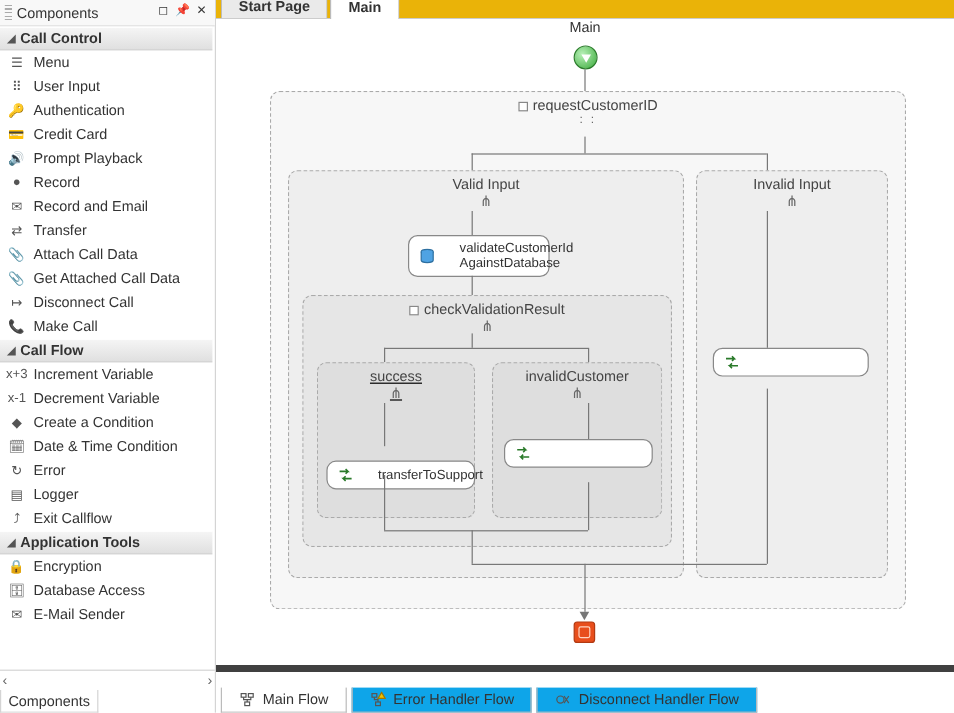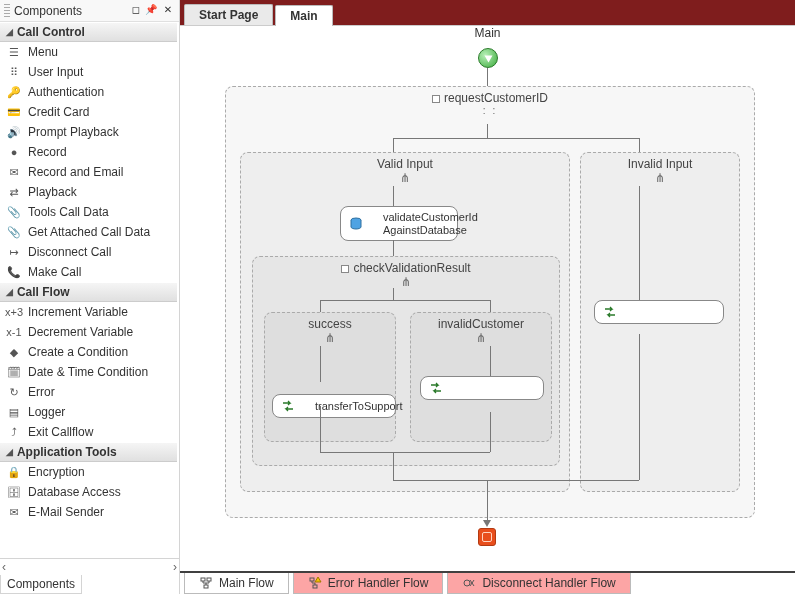--- a/index.html
+++ b/index.html
@@ -19,21 +19,21 @@
 .section-hdr { background: #e8e8e8; background: linear-gradient(to bottom, #f5f5f5, #e0e0e0); border-top: 1px solid #fff; border-bottom: 1px solid #ccc; padding: 2px 6px; font-weight: bold; color: #333; display: flex; align-items: center; gap: 4px; cursor: pointer; }
 .section-hdr .tri { font-size: 9px; color: #555; }
 .comp-item { display: flex; align-items: center; gap: 6px; padding: 2px 6px; height: 20px; cursor: pointer; color: #333; white-space: nowrap; }
 .ico { width: 16px; height: 14px; display: flex; align-items: center; justify-content: center; font-size: 11px; color: #555; }
 .sidebar-bottom { border-top: 1px solid #d4d4d4; display: flex; flex-direction: column; }
 .hscroll { height: 16px; display: flex; align-items: center; justify-content: space-between; padding: 0 2px; color: #666; }
 .bottom-tab { padding: 2px 6px; border: 1px solid #d4d4d4; border-top: none; background: #fff; width: fit-content; color: #333; }
 
 
 .canvas-area { flex: 1; display: flex; flex-direction: column; background: #fff; }
-.tab-strip { display: flex; background: #7f1d1d; border-bottom: 1px solid #ccc; padding-left: 4px; height: 26px; align-items: flex-end; }
+.tab-strip { display: flex; background: #eab308; border-bottom: 1px solid #ccc; padding-left: 4px; height: 16px; align-items: flex-end; }
 .tab { padding: 3px 14px; border: 1px solid #bbb; border-bottom: none; background: #eaeaea; margin-right: 2px; cursor: pointer; color: #333; font-weight: bold; border-radius: 2px 2px 0 0; }
 .tab.active { background: #fff; position: relative; top: 1px; }
 
 .diagram-scroll { flex: 1; overflow: auto; position: relative; background: #fff; }
 .diagram { position: relative; width: 615px; height: 540px; }
 
 .top-label { position: absolute; top: 0; left: 50%; transform: translateX(-50%); color: #333; font-size: 12px; }
 .start-circle { position: absolute; top: 22px; left: 50%; transform: translateX(-50%); width: 20px; height: 20px; border-radius: 50%; background: radial-gradient(circle at 35% 35%, #b8f0b8, #3aaa3a); border: 1px solid #2a7a2a; }
 .start-circle::after { content:""; position:absolute; left:6px; top:6px; width:0; height:0; border-top:4px solid transparent; border-bottom:4px solid transparent; border-left:7px solid #fff; transform: rotate(90deg); }
 
@@ -53,22 +53,22 @@
 
 
 .vline { position: absolute; width: 1px; background: #777; }
 .hline { position: absolute; height: 1px; background: #777; }
 .arrow-down { position:absolute; width:0; height:0; border-left:4px solid transparent; border-right:4px solid transparent; border-top:7px solid #777; }
 
 .stop-sq { position: absolute; width: 18px; height: 18px; background: #e84e1c; border-radius: 3px; border: 1px solid #b23a12; }
 .stop-sq::after{content:"";position:absolute;inset:3px;border:1px solid #ffd4c0;border-radius:2px;}
 
 
-.flow-tabs { display: flex; border-top: 2px solid #404040; height: 23px; align-items: flex-start; background:#fff; }
-.ftab { flex: 0 0 auto; padding: 3px 14px; border: 1px solid #bbb; border-top: none; margin-left: 4px; display: flex; align-items: center; gap: 6px; cursor: pointer; background: #fca5a5; color:#333; }
+.flow-tabs { display: flex; border-top: 6px solid #404040; height: 40px; align-items: flex-end; background:#fff; }
+.ftab { flex: 0 0 auto; padding: 3px 14px; border: 1px solid #bbb; border-top: none; margin-left: 4px; display: flex; align-items: center; gap: 6px; cursor: pointer; background: #0ea5e9; color:#333; }
 .ftab.active { background: #fff; }
 .ftab .fico { width:14px; height:14px; display:inline-block; }
 
 .fork { font-size:12px; color:#666; text-align:center; }
 
 svg.mini { width:14px; height:14px; display:block; }
 </style>
 </head>
 <body>
 
@@ -110,25 +110,25 @@
         <div class="comp-item">
           <span class="ico">●</span>
           <span>Record</span>
         </div>
         <div class="comp-item">
           <span class="ico">✉</span>
           <span>Record and Email</span>
         </div>
         <div class="comp-item">
           <span class="ico">⇄</span>
-          <span>Playback</span>
+          <span>Transfer</span>
         </div>
         <div class="comp-item">
           <span class="ico">📎</span>
-          <span>Tools Call Data</span>
+          <span>Attach Call Data</span>
         </div>
         <div class="comp-item">
           <span class="ico">📎</span>
           <span>Get Attached Call Data</span>
         </div>
         <div class="comp-item">
           <span class="ico">↦</span>
           <span>Disconnect Call</span>
         </div>
         <div class="comp-item">
@@ -241,21 +241,21 @@
 
         <div class="gbox inner2" style="left:72px; top:230px; width:308px; height:210px;">
           <div class="glabel"><span class="sq"></span><span>checkValidationResult</span></div>
           <div class="fork">⋔</div>
         </div>
         <div class="vline" style="left:213px; top:262px; height:12px;"></div>
         <div class="hline" style="left:140px; top:274px; width:170px;"></div>
         <div class="vline" style="left:140px; top:274px; height:12px;"></div>
         <div class="vline" style="left:310px; top:274px; height:12px;"></div>
 
-        <div class="gbox inner3" style="left:84px; top:286px; width:132px; height:130px;">
+        <div class="gbox inner3" style="left:84px; top:286px; width:132px; height:130px;text-decoration:underline;">
           <div class="glabel"><span>success</span></div>
           <div class="fork">⋔</div>
         </div>
         <div class="vline" style="left:140px; top:320px; height:36px;"></div>
         <div class="act" style="left:92px; top:368px; width:124px;">
           <span class="aico">
               <svg class="mini" viewBox="0 0 14 14">
                 <path d="M2 4h7l-2-2m2 2-2 2M12 10H5l2 2m-2-2 2-2" stroke="#2a7a2a" fill="none" stroke-width="1.3"></path>
               </svg>
             </span>

